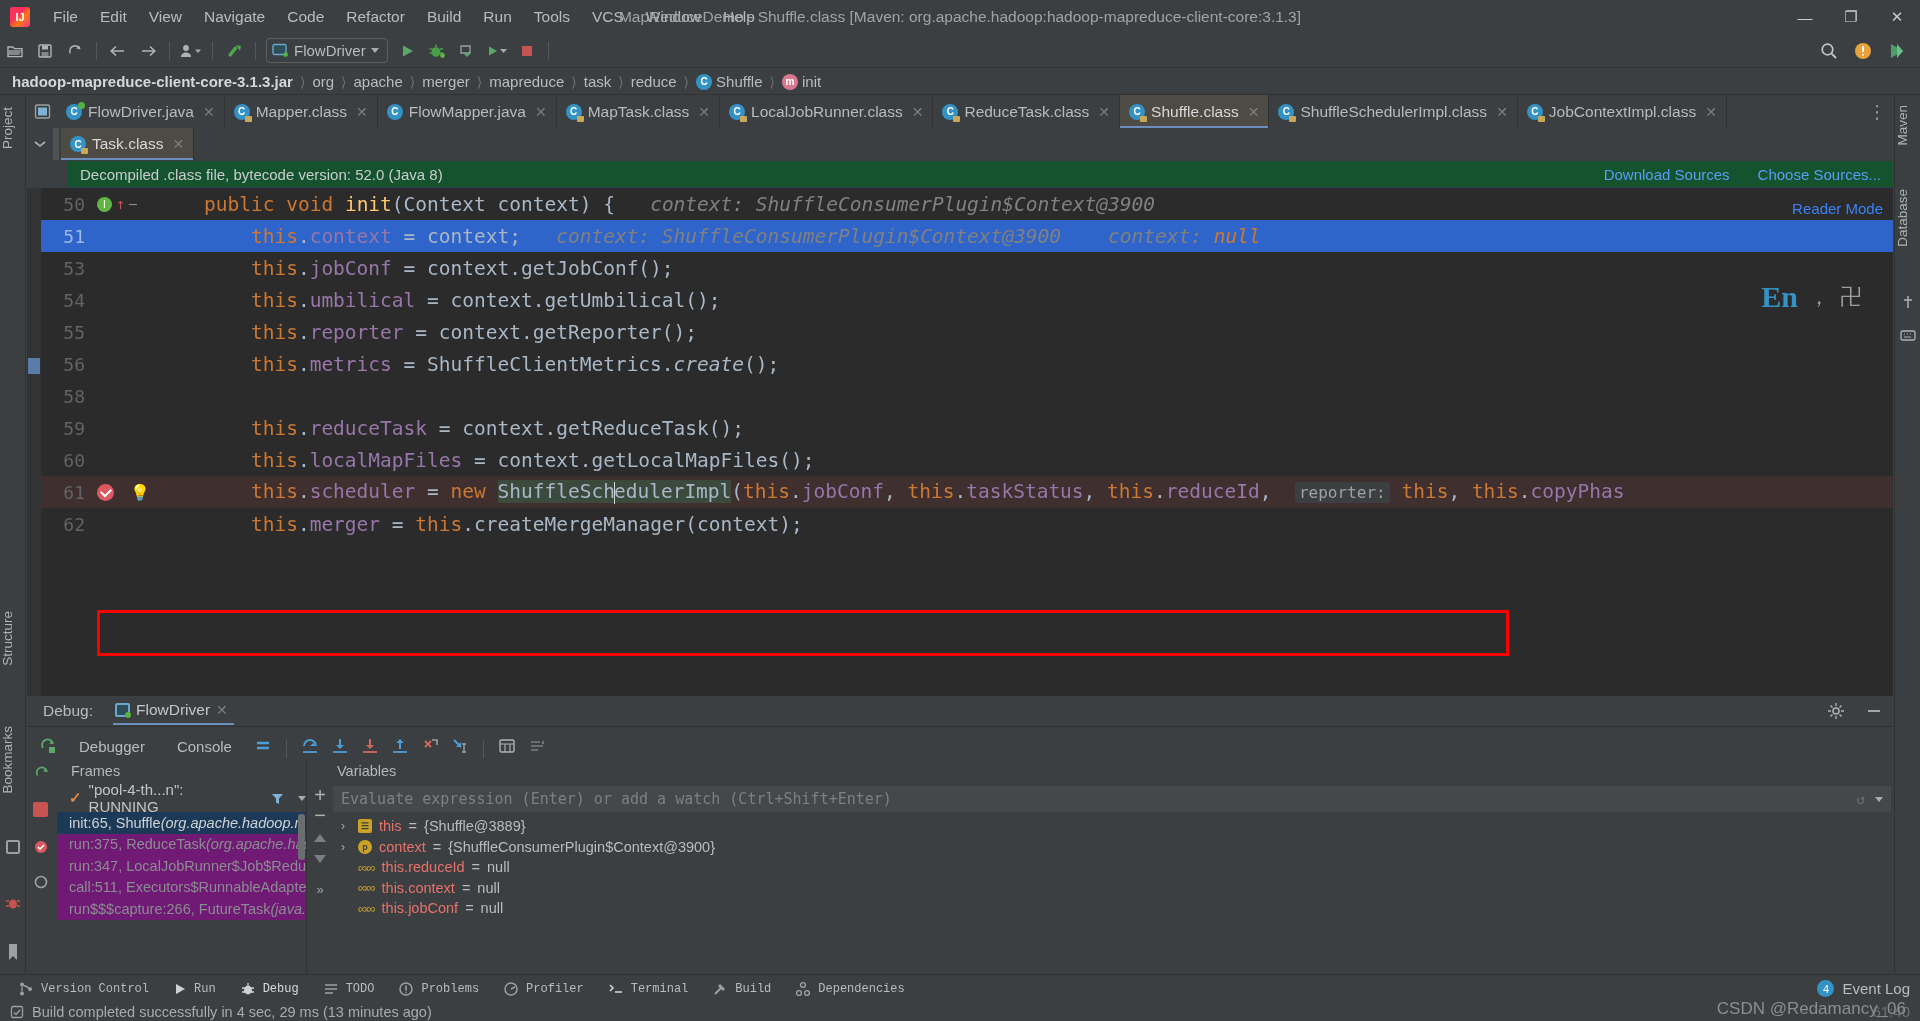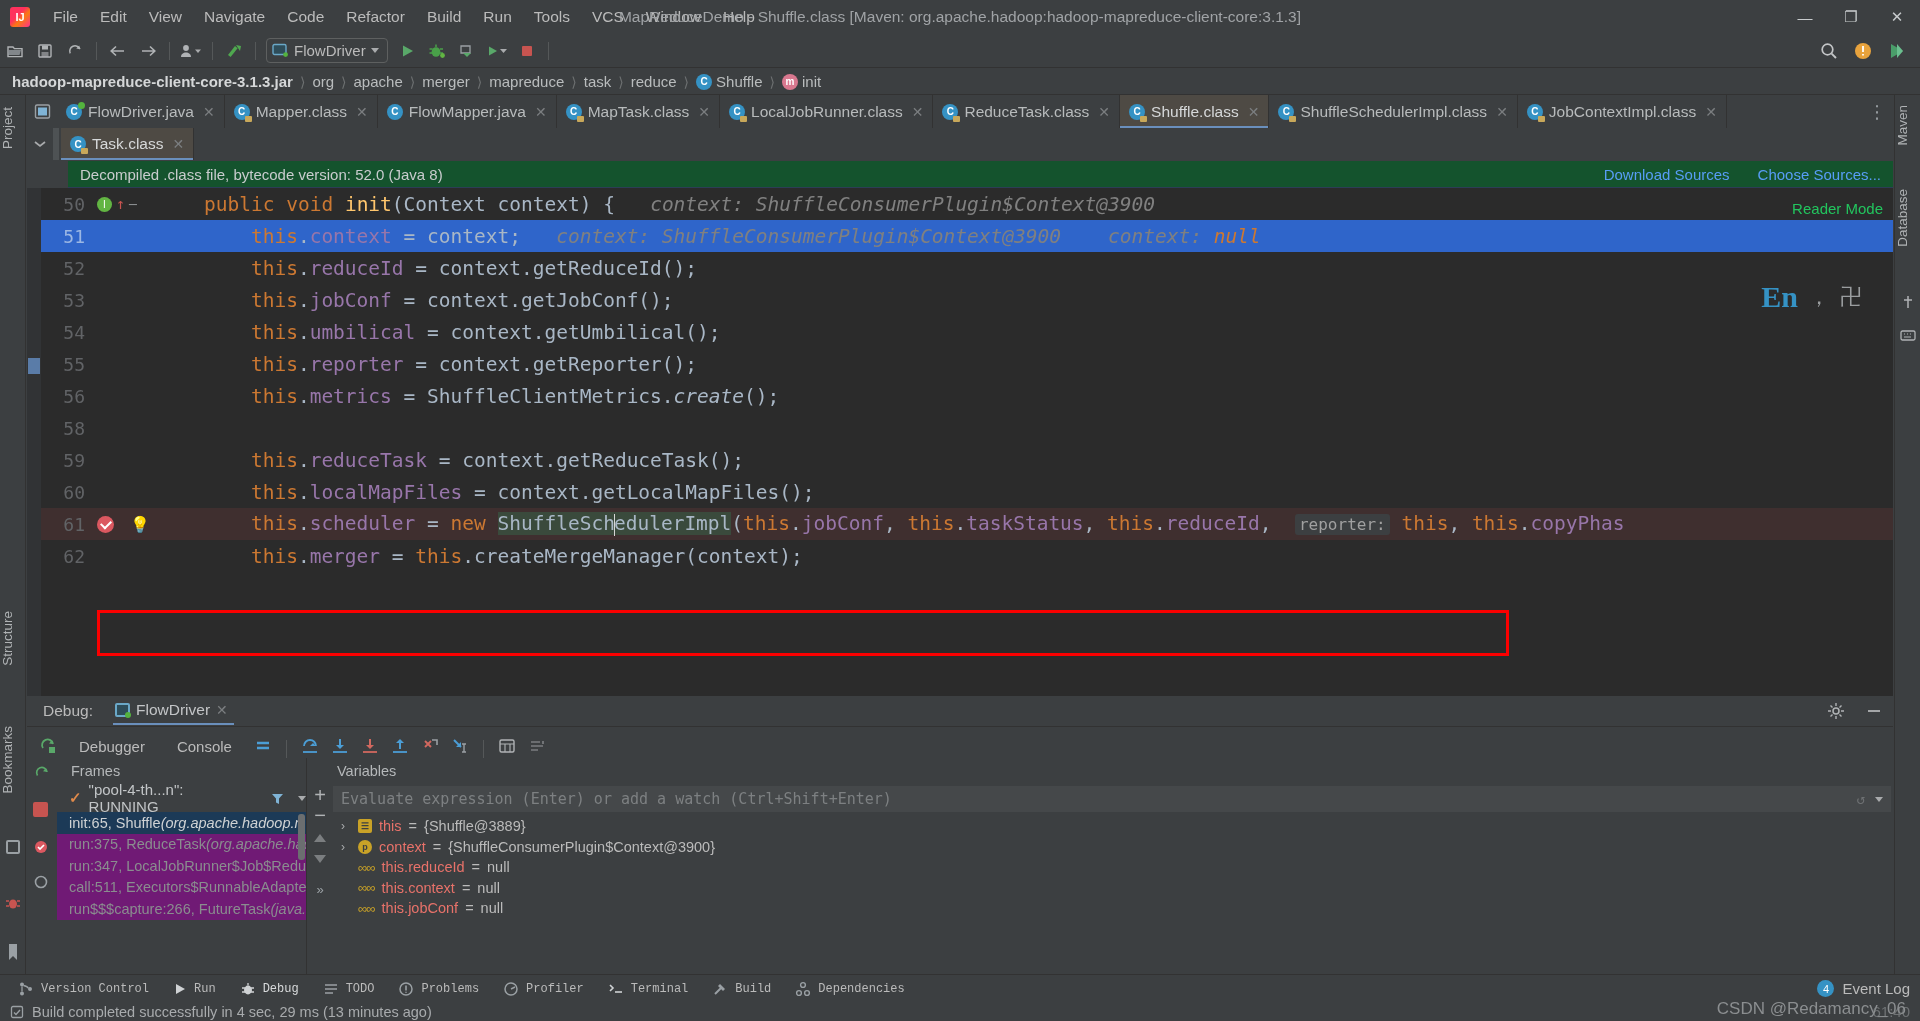--- a/index.html
+++ b/index.html
@@ -157,21 +157,21 @@
   .cl.sel { background:#2f65ca; }
   .cl.exec { background:#3f2f2f; }
   .ln {
     width:52px; text-align:right; padding-right:8px; color:#616366; font-size:18px;
     flex:none; font-family:"DejaVu Sans Mono",monospace;
   }
   .cl.sel .ln { color:#9bb7e4; }
   .gut { width:54px; flex:none; display:flex; align-items:center; gap:4px; padding-left:4px;}
   .code { padding-left:10px; }
   .reader-mode {
-    position:absolute; right:10px; top:12px; font-size:15px; color:#22c55e;
+    position:absolute; right:10px; top:12px; font-size:15px; color:#3b82f6;
     font-family:"Liberation Sans",sans-serif;
   }
   
   .kw { color:#cc7832; }
   .fld { color:#9876aa; }
   .mth { color:#ffc66d; }
   .txt { color:#a9b7c6; }
   .hint { color:#808080; font-style:italic; }
   .hintnull { color:#cc7832; font-style:italic; }
   .paramhint {
@@ -593,25 +593,20 @@
         </span>
         <span class="code"><span class="txt">    </span><span class="kw">public</span><span class="txt"> </span><span class="kw">void</span><span class="txt"> </span><span class="mth">init</span><span class="txt">(Context context) {</span><span class="hint">   context: ShuffleConsumerPlugin$Context@3900</span></span>
       </div>
 
       <div class="cl sel">
         <span class="ln">51</span>
         <span class="gut"></span>
         <span class="code"><span class="txt">        </span><span class="kw">this</span><span class="txt">.</span><span class="fld">context</span><span class="txt"> = context;</span><span class="hint">   context: ShuffleConsumerPlugin$Context@3900</span><span class="hint">    context: </span><span class="hintnull">null</span></span>
       </div>
 
-      <div class="cl">
-        <span class="ln">52</span>
-        <span class="gut"></span>
-        <span class="code"><span class="txt">        </span><span class="kw">this</span><span class="txt">.</span><span class="fld">reduceId</span><span class="txt"> = context.getReduceId();</span></span>
-      </div>
 
       <div class="cl">
         <span class="ln">53</span>
         <span class="gut"></span>
         <span class="code"><span class="txt">        </span><span class="kw">this</span><span class="txt">.</span><span class="fld">jobConf</span><span class="txt"> = context.getJobConf();</span></span>
       </div>
 
       <div class="cl">
         <span class="ln">54</span>
         <span class="gut"></span>

